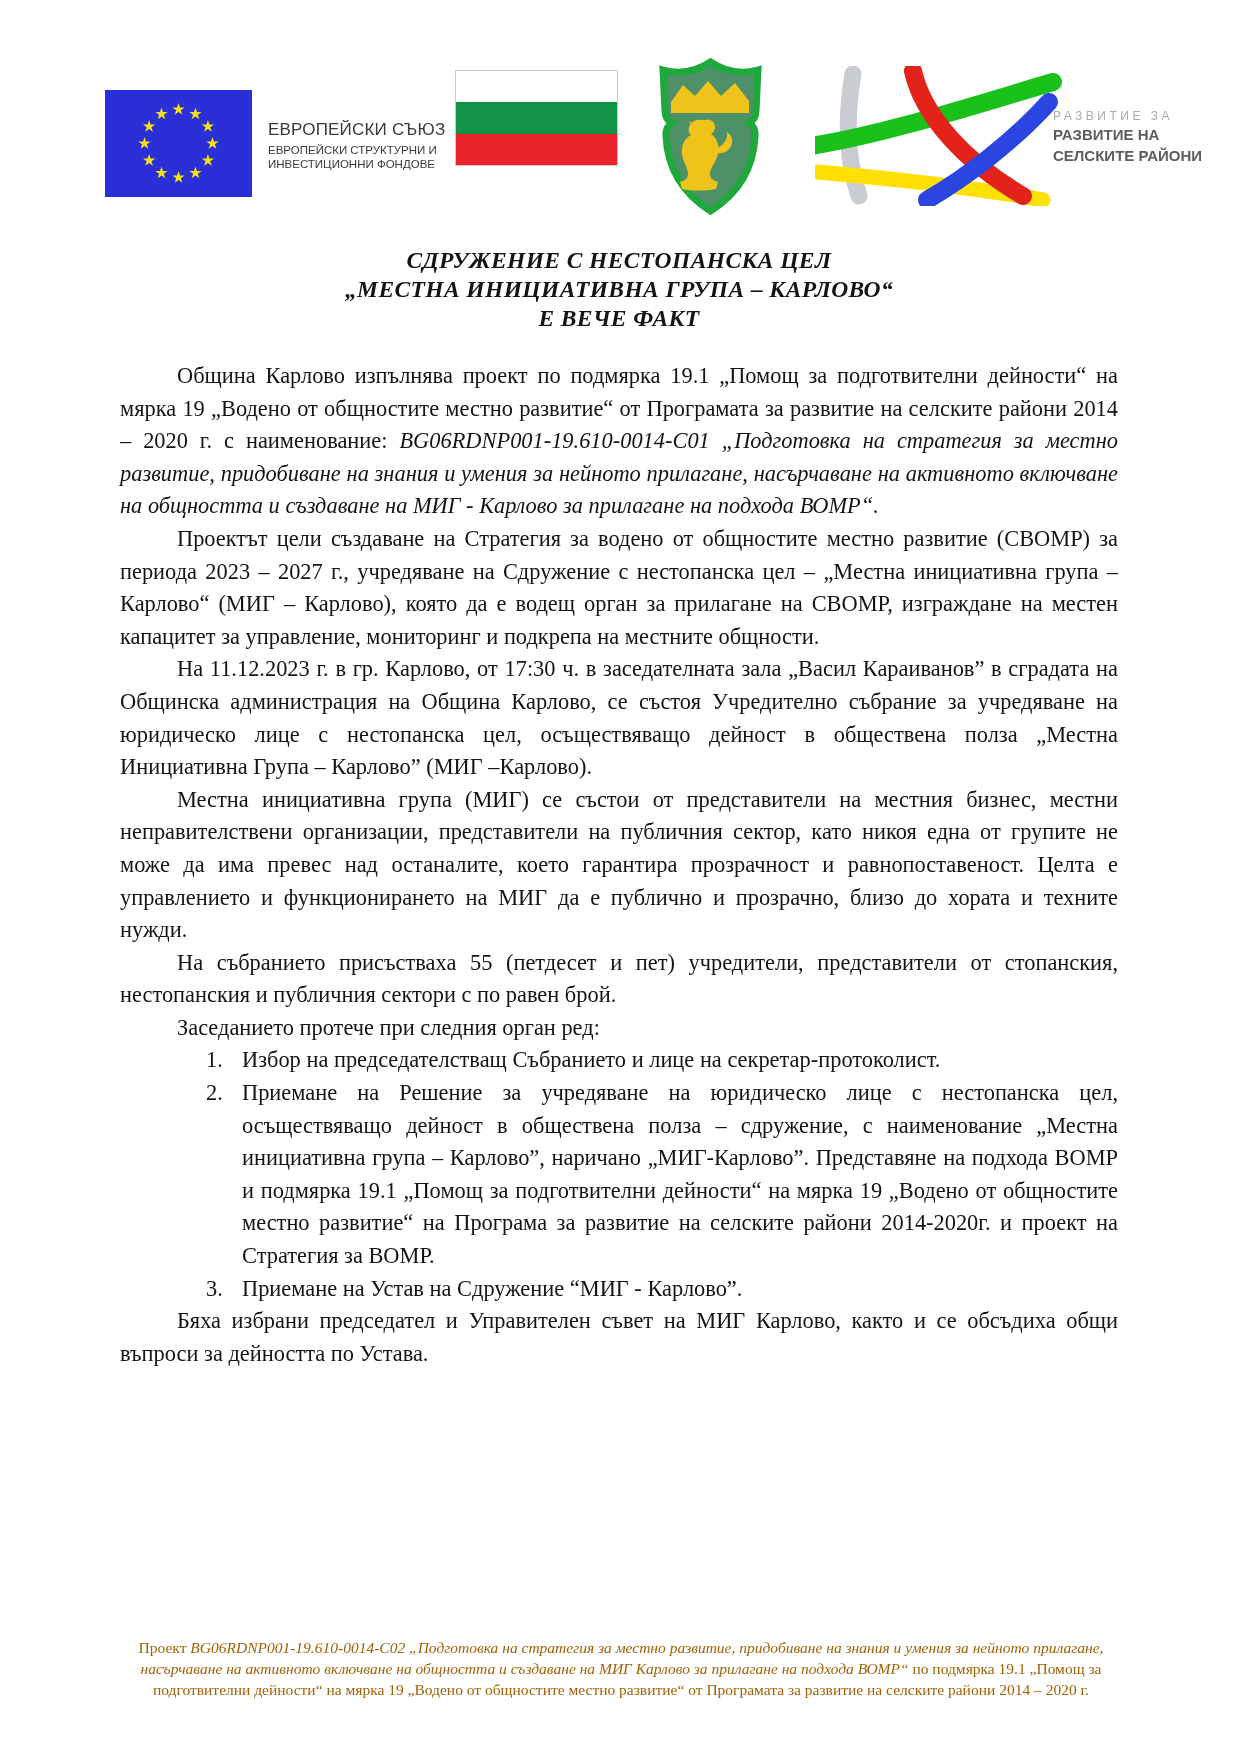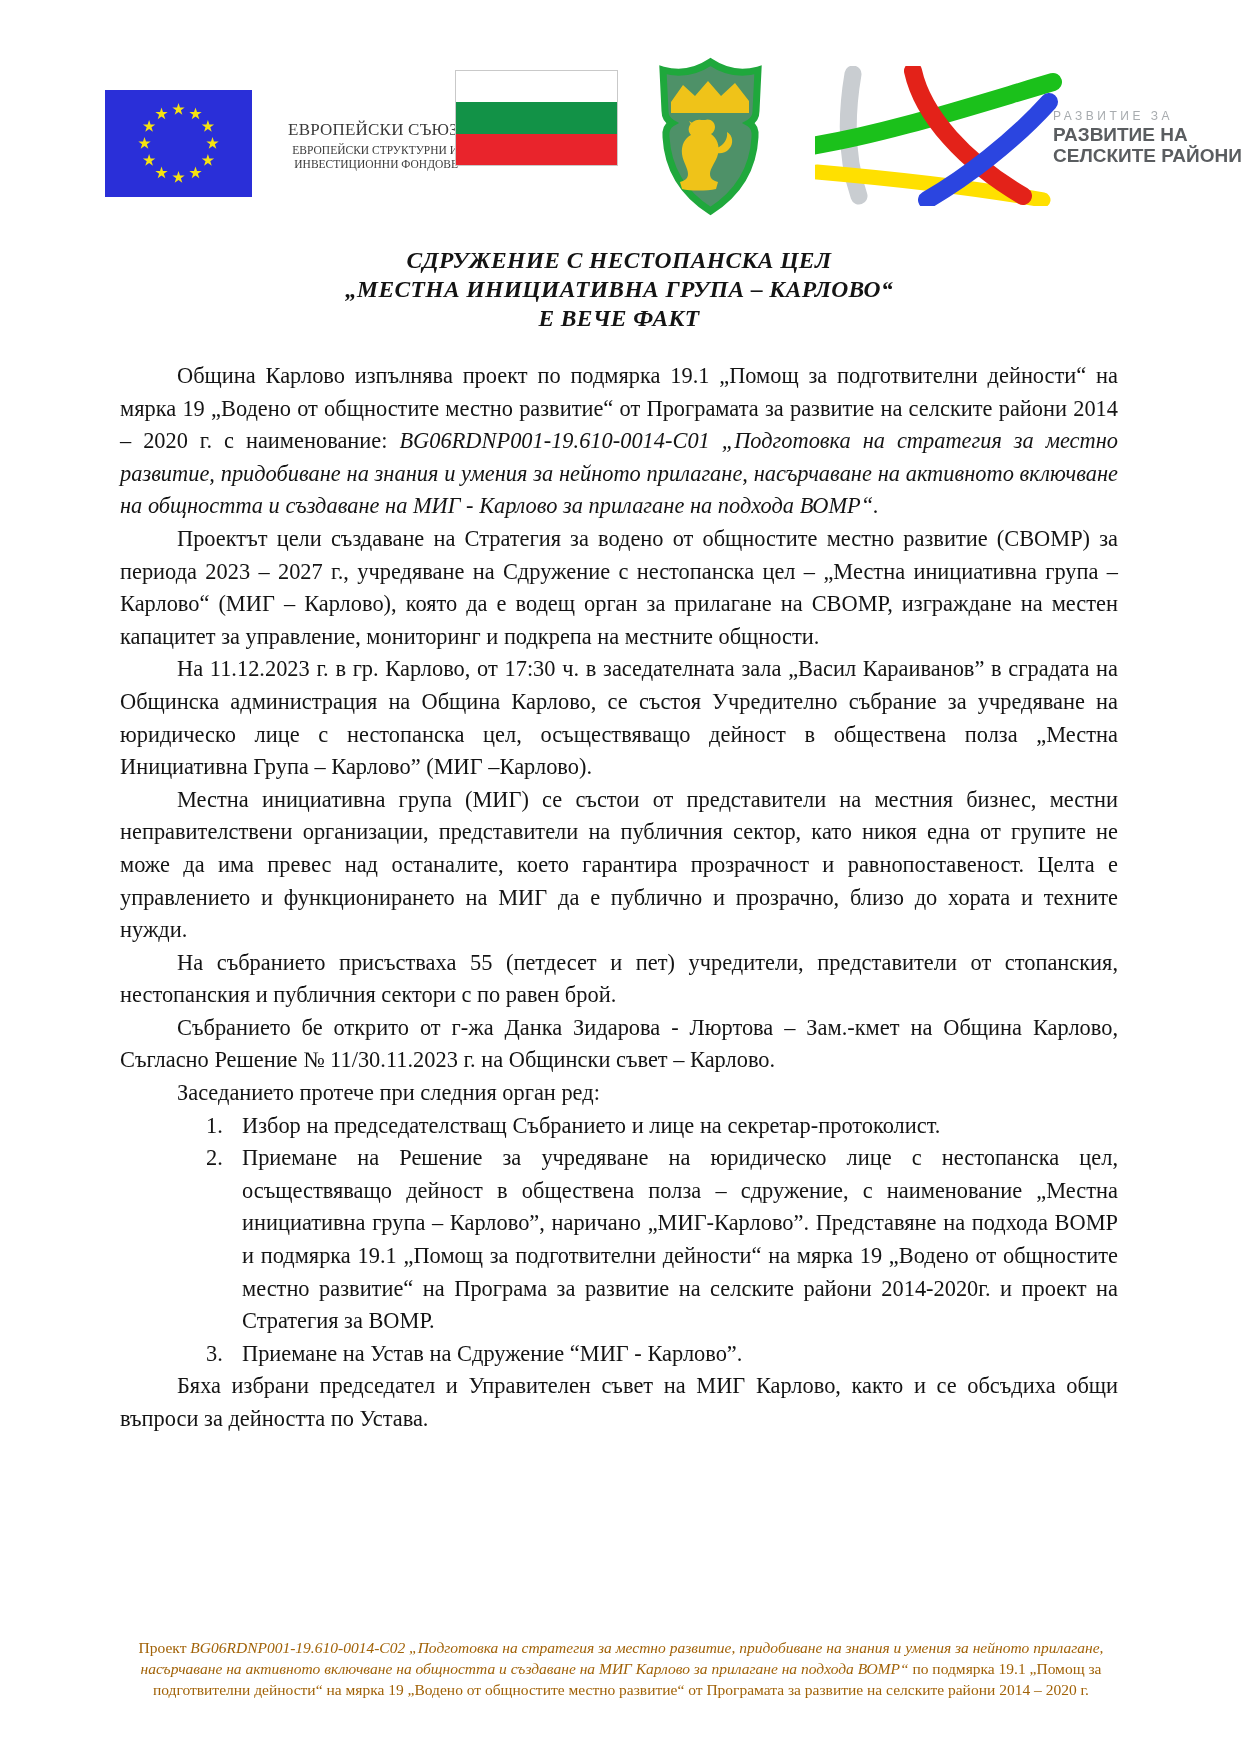--- a/index.html
+++ b/index.html
@@ -9,39 +9,39 @@
     background:#ffffff;
     font-family:"Liberation Serif", serif;
     color:#141414;
     overflow:hidden;
   }
   
   .logos{position:absolute;left:0;top:0;width:1241px;height:240px;}
   .eu-flag{position:absolute;left:105px;top:90px;}
   .eu-text{
     position:absolute;left:268px;top:120px;width:190px;
-    font-family:Liberation Serif, serif;color:#3a3a3a;text-align:right;
+    font-family:Liberation Sans, sans-serif;color:#3a3a3a;
   }
   .eu-text .l1{font-size:17px;line-height:20px;letter-spacing:.2px;}
   .eu-text .l2{font-size:11.5px;line-height:14px;margin-top:3px;}
   .eu-text .l3{font-size:11.5px;line-height:14px;}
   .bg-flag{
     position:absolute;left:455px;top:70px;width:163px;height:96px;
     border:1px solid #c9c9c9;box-sizing:border-box;
   }
   .bg-flag .stripe{width:100%;height:33.33%;}
   .coat{position:absolute;left:653px;top:56px;}
   .rdp{position:absolute;left:815px;top:66px;width:426px;height:140px;}
   .rdp-ribbons{position:absolute;left:0;top:0;}
   .rdp-text{
     position:absolute;left:238px;top:42px;
     font-family:"Liberation Sans", sans-serif;white-space:nowrap;
   }
   .rdp-text .l1{font-size:12px;color:#a7abae;letter-spacing:3.5px;line-height:16px;}
-  .rdp-text .l2,.rdp-text .l3{font-size:19px;font-weight:bold;color:#5a5d60;line-height:21px;}
+  .rdp-text .l2,.rdp-text .l3{font-size:15px;font-weight:bold;color:#5a5d60;line-height:21px;}
   
   .doc{
     position:absolute;left:120px;top:246px;width:998px;
     font-size:22.4px;line-height:32.6px;
   }
   .title{
     text-align:center;font-weight:bold;font-style:italic;
     font-size:23.5px;line-height:29px;letter-spacing:.4px;
     margin:0 0 27px 0;
   }
@@ -135,21 +135,20 @@
     <p><span>Община Карлово изпълнява проект по подмярка 19.1 „Помощ за подготвителни дейности“ на мярка 19 „Водено от общностите местно развитие“ от Програмата за развитие на селските райони 2014 – 2020 г. с наименование: </span><span class="italic">BG06RDNP001-19.610-0014-C01 „Подготовка на стратегия за местно развитие, придобиване на знания и умения за нейното прилагане, насърчаване на активното включване на общността и създаване на МИГ - Карлово за прилагане на подхода ВОМР“.</span></p>
 
     <p>Проектът цели създаване на Стратегия за водено от общностите местно развитие (СВОМР) за периода 2023 – 2027 г., учредяване на Сдружение с нестопанска цел – „Местна инициативна група – Карлово“ (МИГ – Карлово), която да е водещ орган за прилагане на СВОМР, изграждане на местен капацитет за управление, мониторинг и подкрепа на местните общности.</p>
 
     <p>На 11.12.2023 г. в гр. Карлово, от 17:30 ч. в заседателната зала „Васил Караиванов” в сградата на Общинска администрация на Община Карлово, се състоя Учредително събрание за учредяване на юридическо лице с нестопанска цел, осъществяващо дейност в обществена полза „Местна Инициативна Група – Карлово” (МИГ –Карлово).</p>
 
     <p>Местна инициативна група (МИГ) се състои от представители на местния бизнес, местни неправителствени организации, представители на публичния сектор, като никоя една от групите не може да има превес над останалите, което гарантира прозрачност и равнопоставеност. Целта е управлението и функционирането на МИГ да е публично и прозрачно, близо до хората и техните нужди.</p>
 
     <p>На събранието присъстваха 55 (петдесет и пет) учредители, представители от стопанския, нестопанския и публичния сектори с по равен брой.</p>
 
-    <p>Събранието бе открито от г-жа Данка Зидарова - Люртова – Зам.-кмет на Община Карлово, Съгласно Решение № 11/30.11.2023 г. на Общински съвет – Карлово.</p>
 
     <p class="no-indent">Заседанието протече при следния орган ред:</p>
 
     <ol class="agenda">
       <li><span class="num">1.</span><span>Избор на председателстващ Събранието и лице на секретар-протоколист.</span></li>
       <li><span class="num">2.</span><span>Приемане на Решение за учредяване на юридическо лице с нестопанска цел, осъществяващо дейност в обществена полза – сдружение, с наименование „Местна инициативна група – Карлово”, наричано „МИГ-Карлово”. Представяне на подхода ВОМР и подмярка 19.1 „Помощ за подготвителни дейности“ на мярка 19 „Водено от общностите местно развитие“ на Програма за развитие на селските райони 2014-2020г. и проект на Стратегия за ВОМР.</span></li>
       <li><span class="num">3.</span><span>Приемане на Устав на Сдружение “МИГ - Карлово”.</span></li>
     </ol>
 
     <p>Бяха избрани председател и Управителен съвет на МИГ Карлово, както и се обсъдиха общи въпроси за дейността по Устава.</p>

